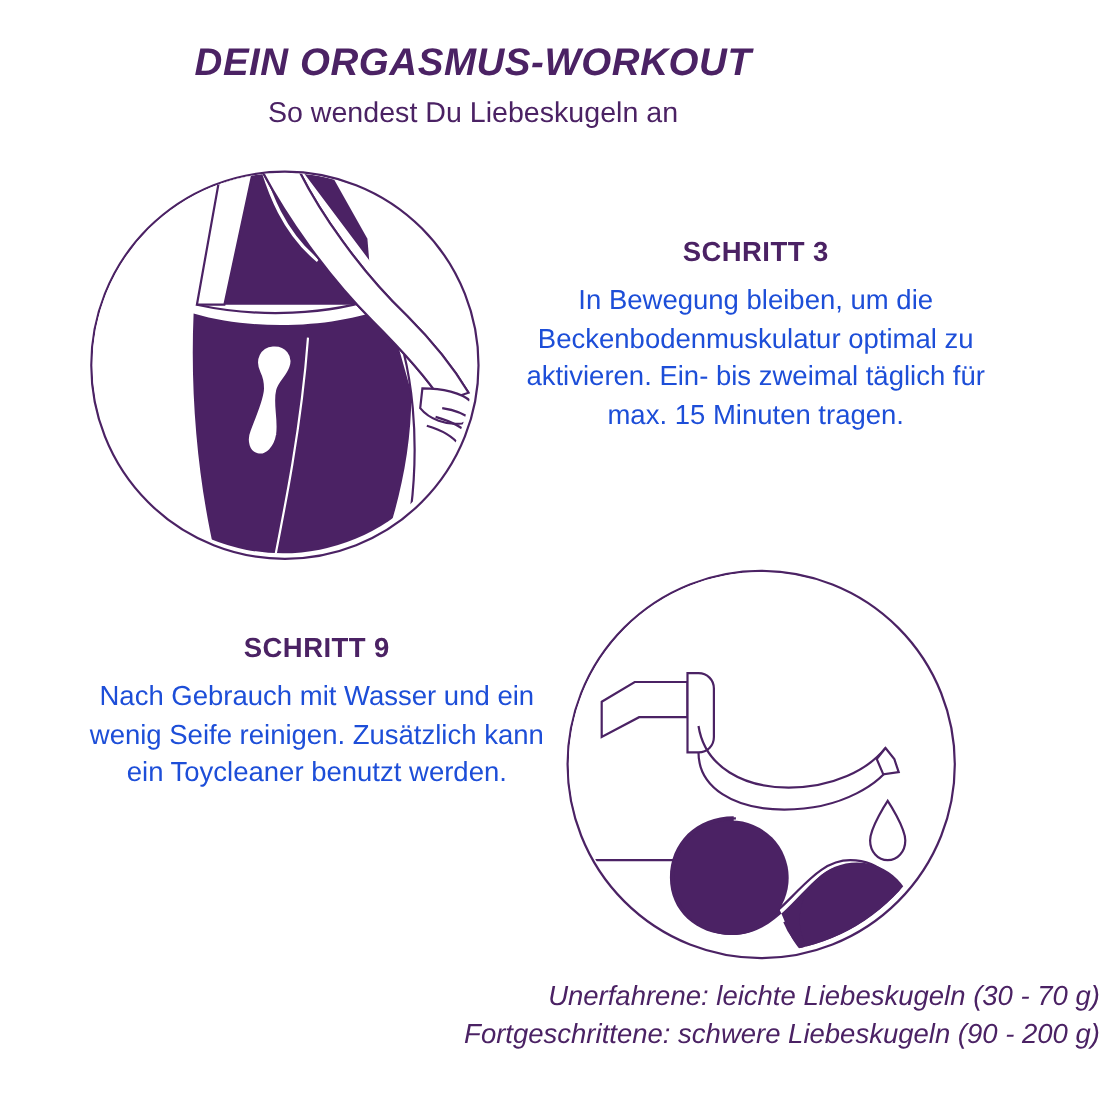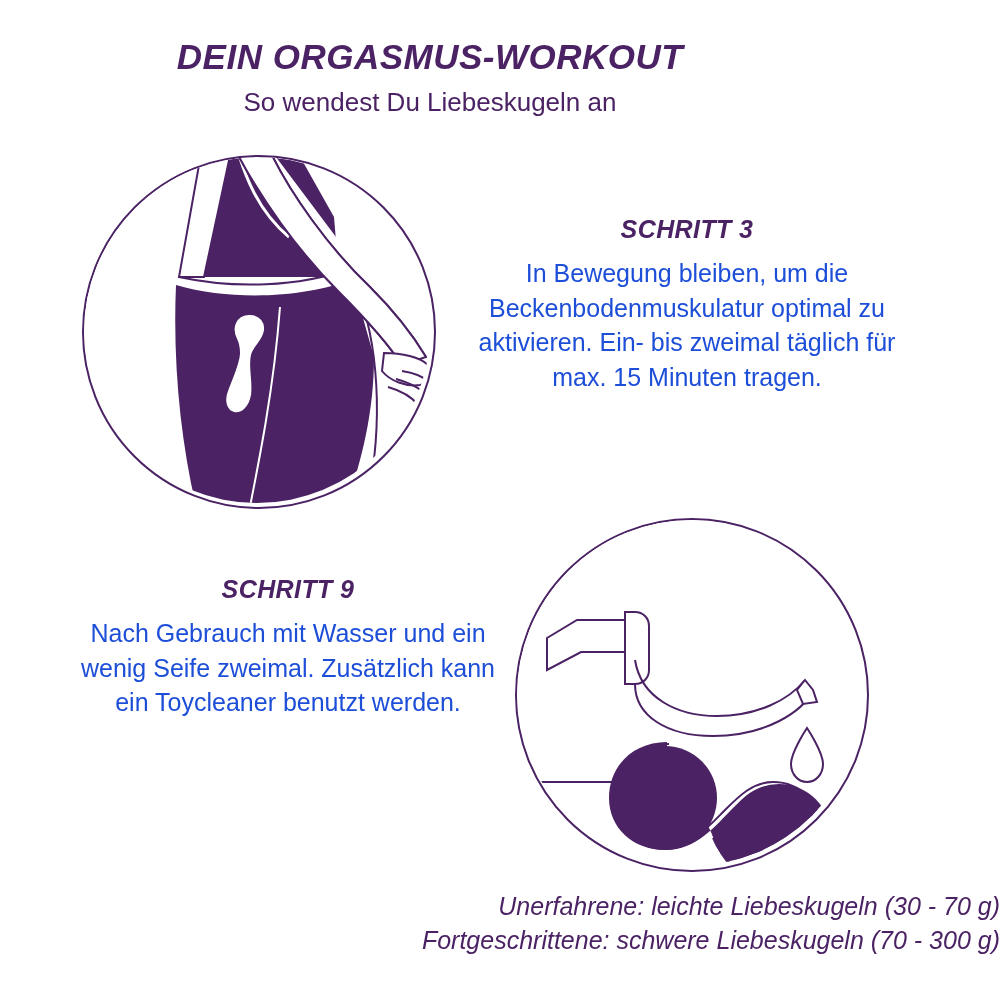--- a/index.html
+++ b/index.html
@@ -41,21 +41,20 @@
     font-size: 26px;
     color: #4b2264;
     margin: 10px 0 0 0;
     line-height: 1.2;
   }
 
   
   .step-heading {
     font-size: 25px;
     font-weight: bold;
-    font-style: italic;
     color: #4b2264;
     text-align: center;
     margin: 0 0 12px 0;
     letter-spacing: 0.4px;
   }
   .step-text {
     font-size: 25px;
     line-height: 1.38;
     color: #1d4ed8;
     text-align: center;
@@ -164,21 +163,21 @@
     </svg>
   </div>
 
   <div class="block-step3">
     <div class="step-heading">SCHRITT 3</div>
     <p class="step-text">In Bewegung bleiben, um die Beckenbodenmuskulatur optimal zu aktivieren. Ein- bis zweimal täglich für max. 15 Minuten tragen.</p>
   </div>
 
   <div class="block-step4">
     <div class="step-heading">SCHRITT 9</div>
-    <p class="step-text">Nach Gebrauch mit Wasser und ein wenig Seife zweimal. Zusätzlich kann ein Toycleaner benutzt werden.</p>
+    <p class="step-text">Nach Gebrauch mit Wasser und ein wenig Seife reinigen. Zusätzlich kann ein Toycleaner benutzt werden.</p>
   </div>
 
   <div class="circle circle-bottom">
     <svg width="346" height="346" viewBox="0 0 346 346" xmlns="http://www.w3.org/2000/svg">
       <defs>
         <clipPath id="clipBot">
           <circle cx="173" cy="173" r="173"></circle>
         </clipPath>
       </defs>
       <g clip-path="url(#clipBot)">
@@ -198,16 +197,16 @@
         <path d="M152 224 C118 224 96 248 96 276 C96 304 118 326 146 326 C176 326 192 306 208 290 C222 276 236 262 256 262 C284 262 304 284 304 310 C304 338 282 358 254 358 C224 358 204 338 196 318" fill="none" stroke="#4b2264" stroke-width="2"></path>
         <path d="M150 222 C116 222 92 246 92 278 C92 308 116 330 148 330 C180 330 198 306 216 288 C230 274 240 266 258 266 C286 266 306 288 306 316 C306 344 284 364 256 364 C226 364 206 344 198 322 C190 300 178 280 164 272 C160 270 156 268 150 266 Z" fill="#4b2264"></path>
         <circle cx="148" cy="278" r="52" fill="#4b2264"></circle>
         <circle cx="262" cy="316" r="52" fill="#4b2264"></circle>
       </g>
     </svg>
   </div>
 
   <div class="footer">
     <p class="footer-line">Unerfahrene: leichte Liebeskugeln (30 - 70 g)</p>
-    <p class="footer-line">Fortgeschrittene: schwere Liebeskugeln (70 - 300 g)</p>
+    <p class="footer-line">Fortgeschrittene: schwere Liebeskugeln (90 - 200 g)</p>
   </div>
 
 </div>
 
 </body></html>

